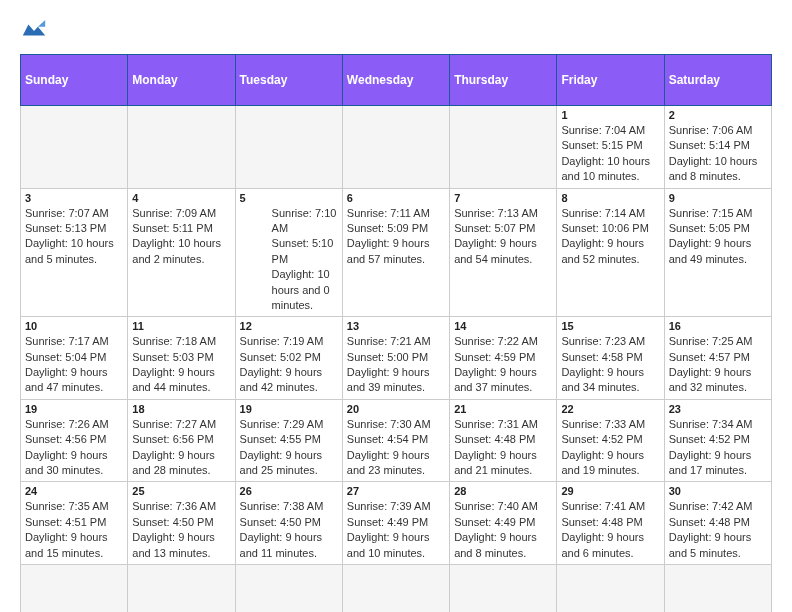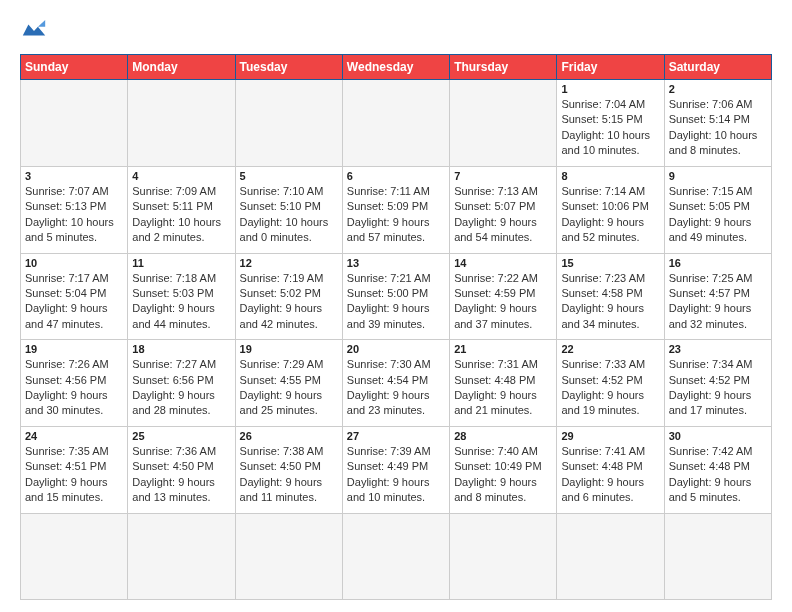--- a/index.html
+++ b/index.html
@@ -52,25 +52,25 @@
       color: #444;
     }
     .calendar {
       flex: 1;
       border: 1px solid #ccc;
       border-collapse: collapse;
       width: 100%;
       table-layout: fixed;
     }
     .calendar th {
-      background: #ef4444;
+      background: #8b5cf6;
       color: #fff;
       font-size: 12px;
       font-weight: bold;
-      padding: 5px 4px;
+      padding: 18px 4px;
       text-align: left;
       border: 1px solid #1a5a9a;
     }
     .calendar td {
       border: 1px solid #ccc;
       vertical-align: top;
       padding: 3px 4px;
       font-size: 9.5px;
       color: #333;
       width: calc(100% / 7);
@@ -159,21 +159,21 @@
 Daylight: 10 hours and 5 minutes.</div>
           </td>
           <td>
             <span class="day-num">4</span>
             <div class="day-info" style="white-space: pre-line;">Sunrise: 7:09 AM
 Sunset: 5:11 PM
 Daylight: 10 hours and 2 minutes.</div>
           </td>
           <td>
             <span class="day-num">5</span>
-            <div class="day-info" style="white-space: pre-line;">Sunrise: 7:10 AM
+            <div class="day-info" style="white-space: pre-line; margin-left: 32px;">Sunrise: 7:10 AM
 Sunset: 5:10 PM
 Daylight: 10 hours and 0 minutes.</div>
           </td>
           <td>
             <span class="day-num">6</span>
             <div class="day-info" style="white-space: pre-line;">Sunrise: 7:11 AM
 Sunset: 5:09 PM
 Daylight: 9 hours and 57 minutes.</div>
           </td>
           <td>
@@ -304,21 +304,21 @@
           </td>
           <td>
             <span class="day-num">27</span>
             <div class="day-info" style="white-space: pre-line;">Sunrise: 7:39 AM
 Sunset: 4:49 PM
 Daylight: 9 hours and 10 minutes.</div>
           </td>
           <td>
             <span class="day-num">28</span>
             <div class="day-info" style="white-space: pre-line;">Sunrise: 7:40 AM
-Sunset: 10:49 PM
+Sunset: 4:49 PM
 Daylight: 9 hours and 8 minutes.</div>
           </td>
           <td>
             <span class="day-num">29</span>
             <div class="day-info" style="white-space: pre-line;">Sunrise: 7:41 AM
 Sunset: 4:48 PM
 Daylight: 9 hours and 6 minutes.</div>
           </td>
           <td>
             <span class="day-num">30</span>

